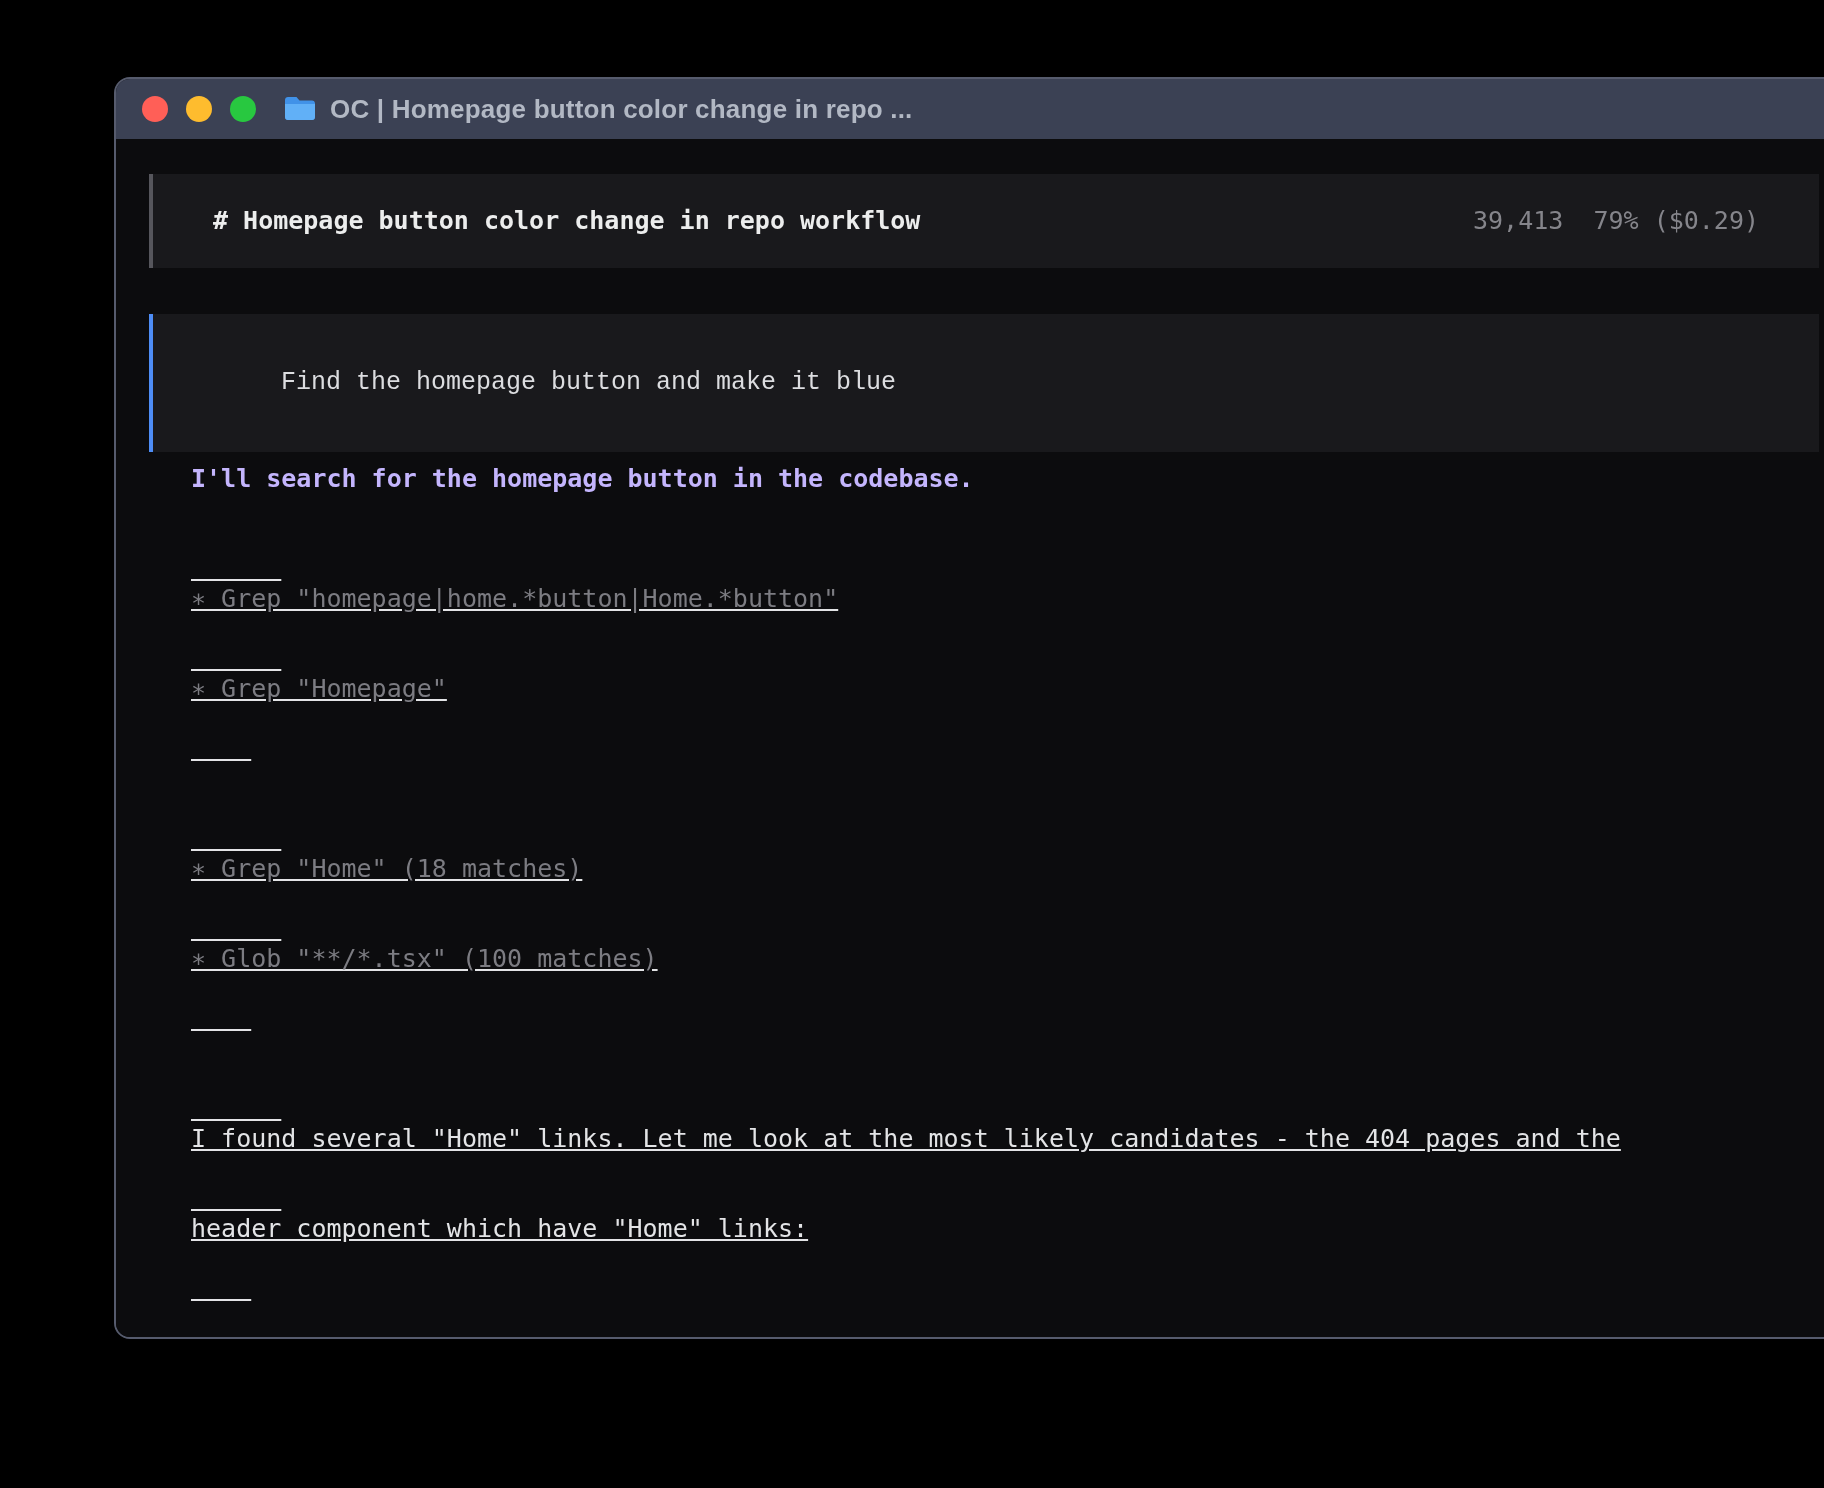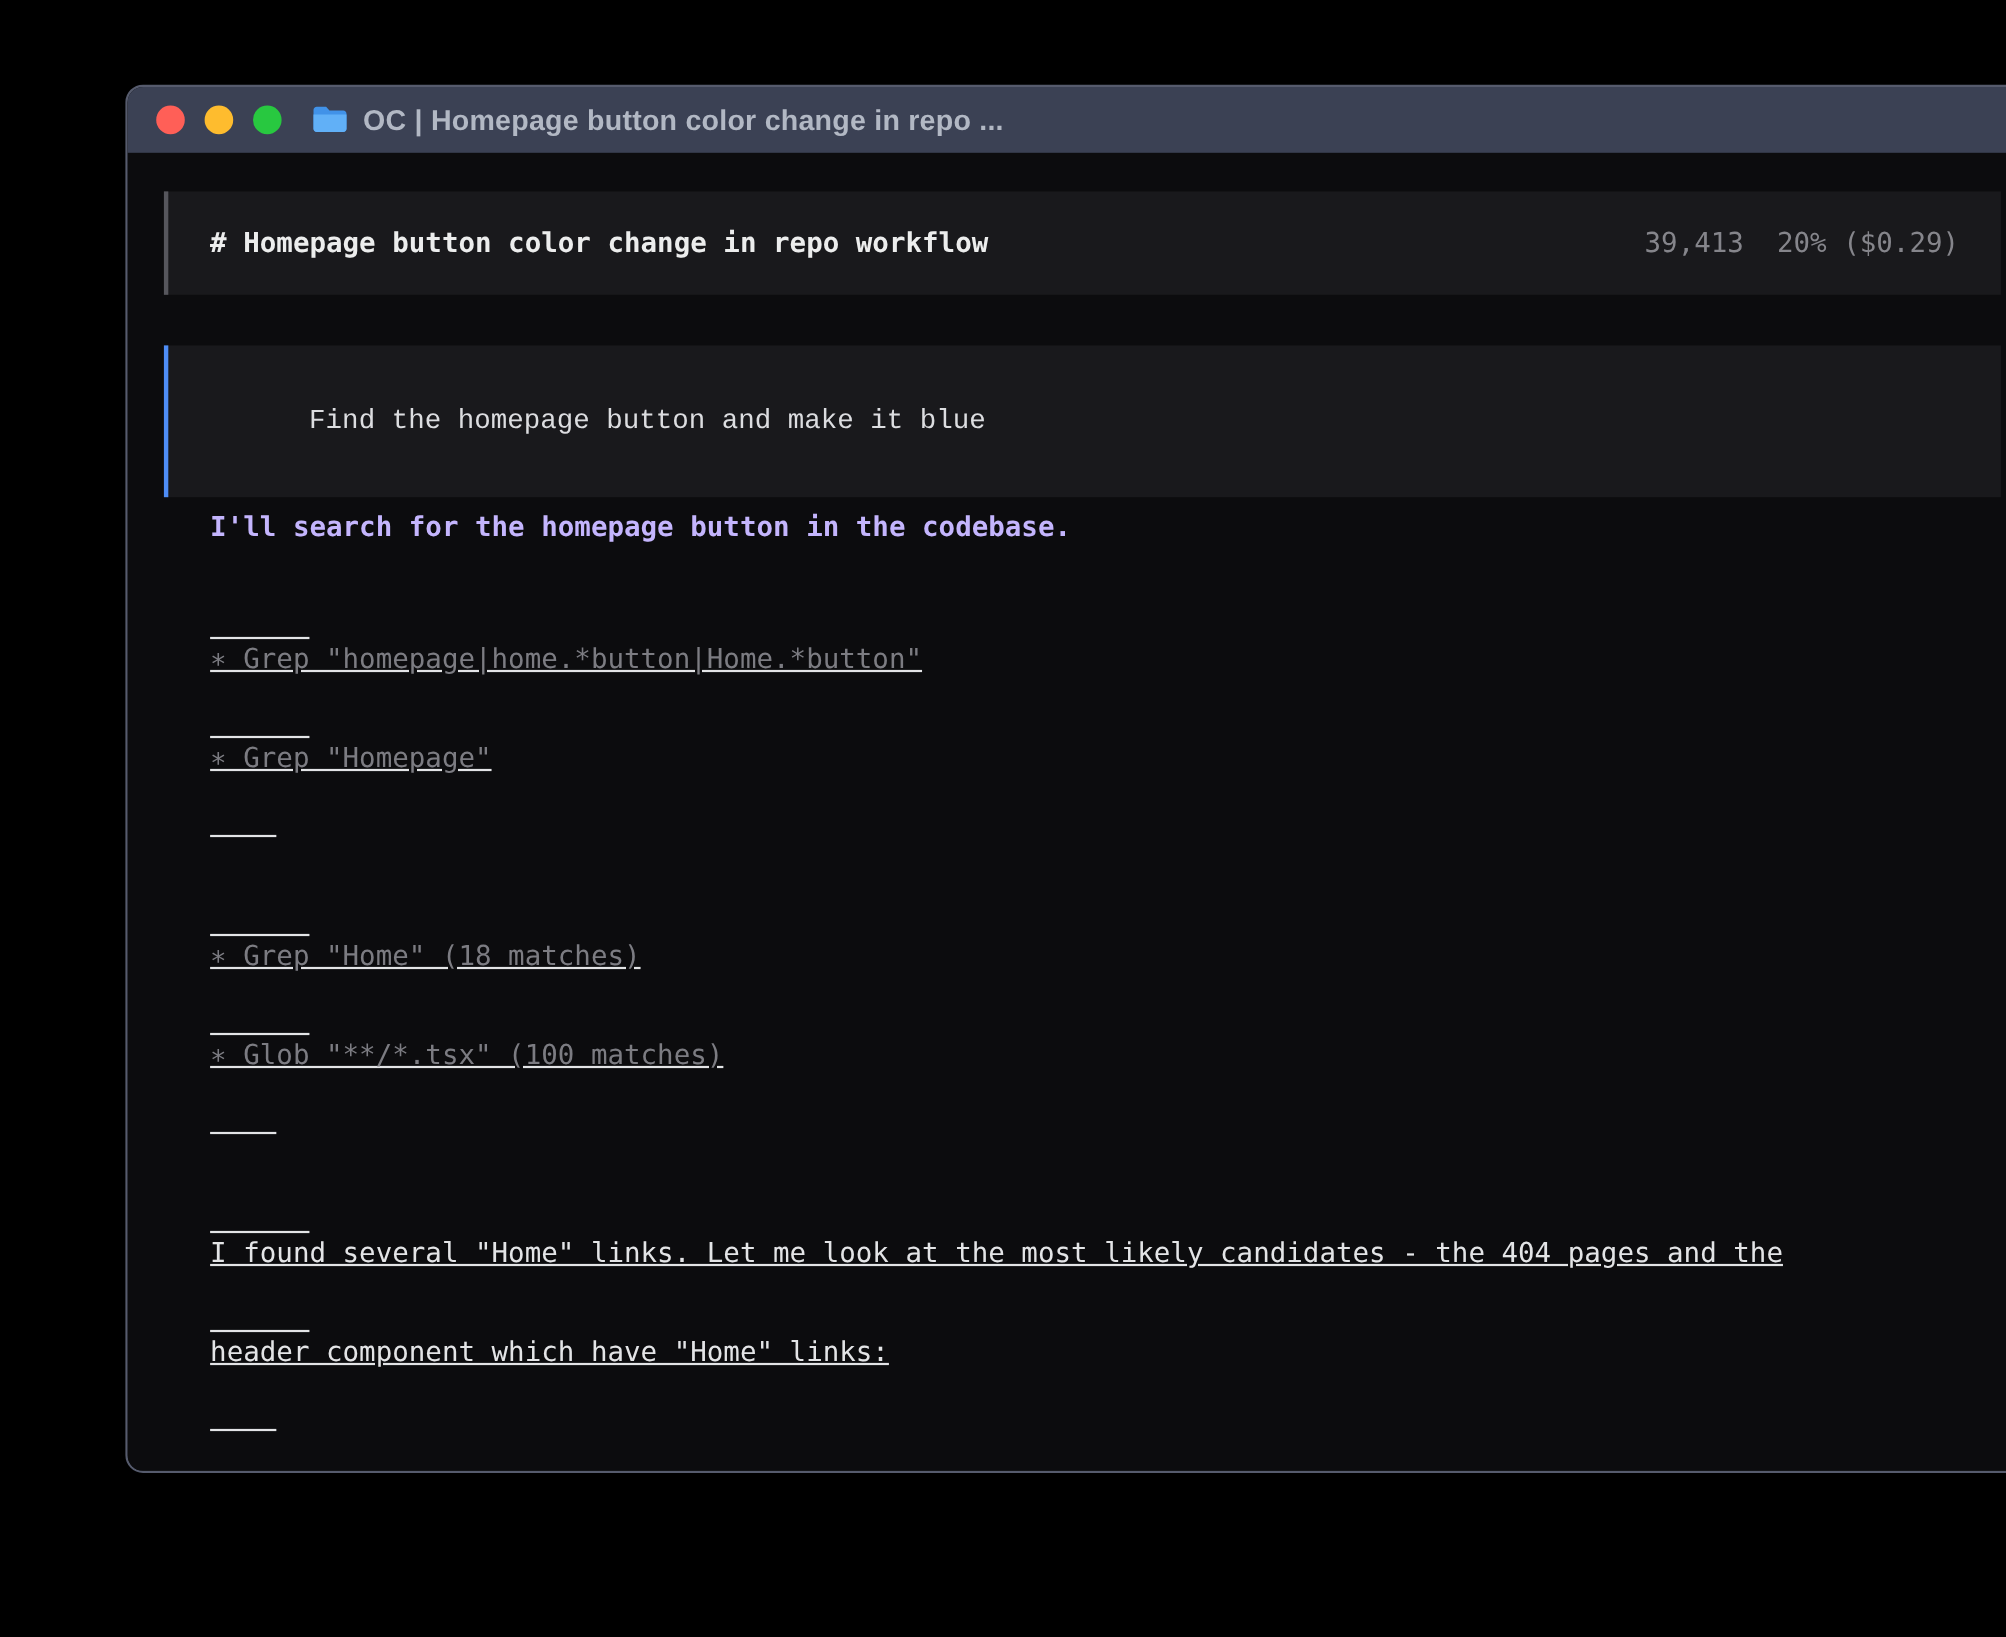--- a/index.html
+++ b/index.html
@@ -35,21 +35,21 @@
   .content {
     flex: 1 1 auto; background: #0c0c0e;
     padding: 35px 33px 0 33px;
     font-size: 25px; line-height: 30px; color: #e3e4e6;
   }
   .content * { white-space: pre; }
 
   .block { background: #19191c; border-left: 4px solid #56565c; }
 
   .header-block {
-    padding: 32px 38px; display: flex; justify-content: space-between; 
+    padding: 32px 60px; display: flex; justify-content: space-between; 
   }
   .htitle { font-weight: 700; color: #eceded; }
   .hstats { color: #85858b; }
 
   .user-block {
     margin-top: 46px; padding: 24px 38px; border-left-color: #4e8df6; color: #dcdde0; font-family: Liberation Mono, monospace;
   }
 
   .para { margin: 12px 0 0 42px; color: #c4b5fd; font-weight: bold; }
   .group { margin: 30px 0 0 42px; text-decoration: underline; }
@@ -72,21 +72,21 @@
         <path d="M1 8h30v13c0 1.7-1.3 3-3 3H4c-1.7 0-3-1.3-3-3z" fill="#61b0f7"></path>
       </svg>
     </span>
     <span class="wtitle">OC | Homepage button color change in repo ...</span>
   </div>
 
   <div class="content">
 
     <div class="block header-block">
       <span class="htitle"># Homepage button color change in repo workflow</span>
-      <span class="hstats">39,413  20% ($0.29)</span>
+      <span class="hstats">39,413  79% ($0.29)</span>
     </div>
 
     <div class="block user-block">
       <span>Find the homepage button and make it blue</span>
     </div>
 
     <div class="para">I'll search for the homepage button in the codebase.</div>
 
     <div class="group">
       <div class="line">∗ Grep "homepage|home.*button|Home.*button"</div>

